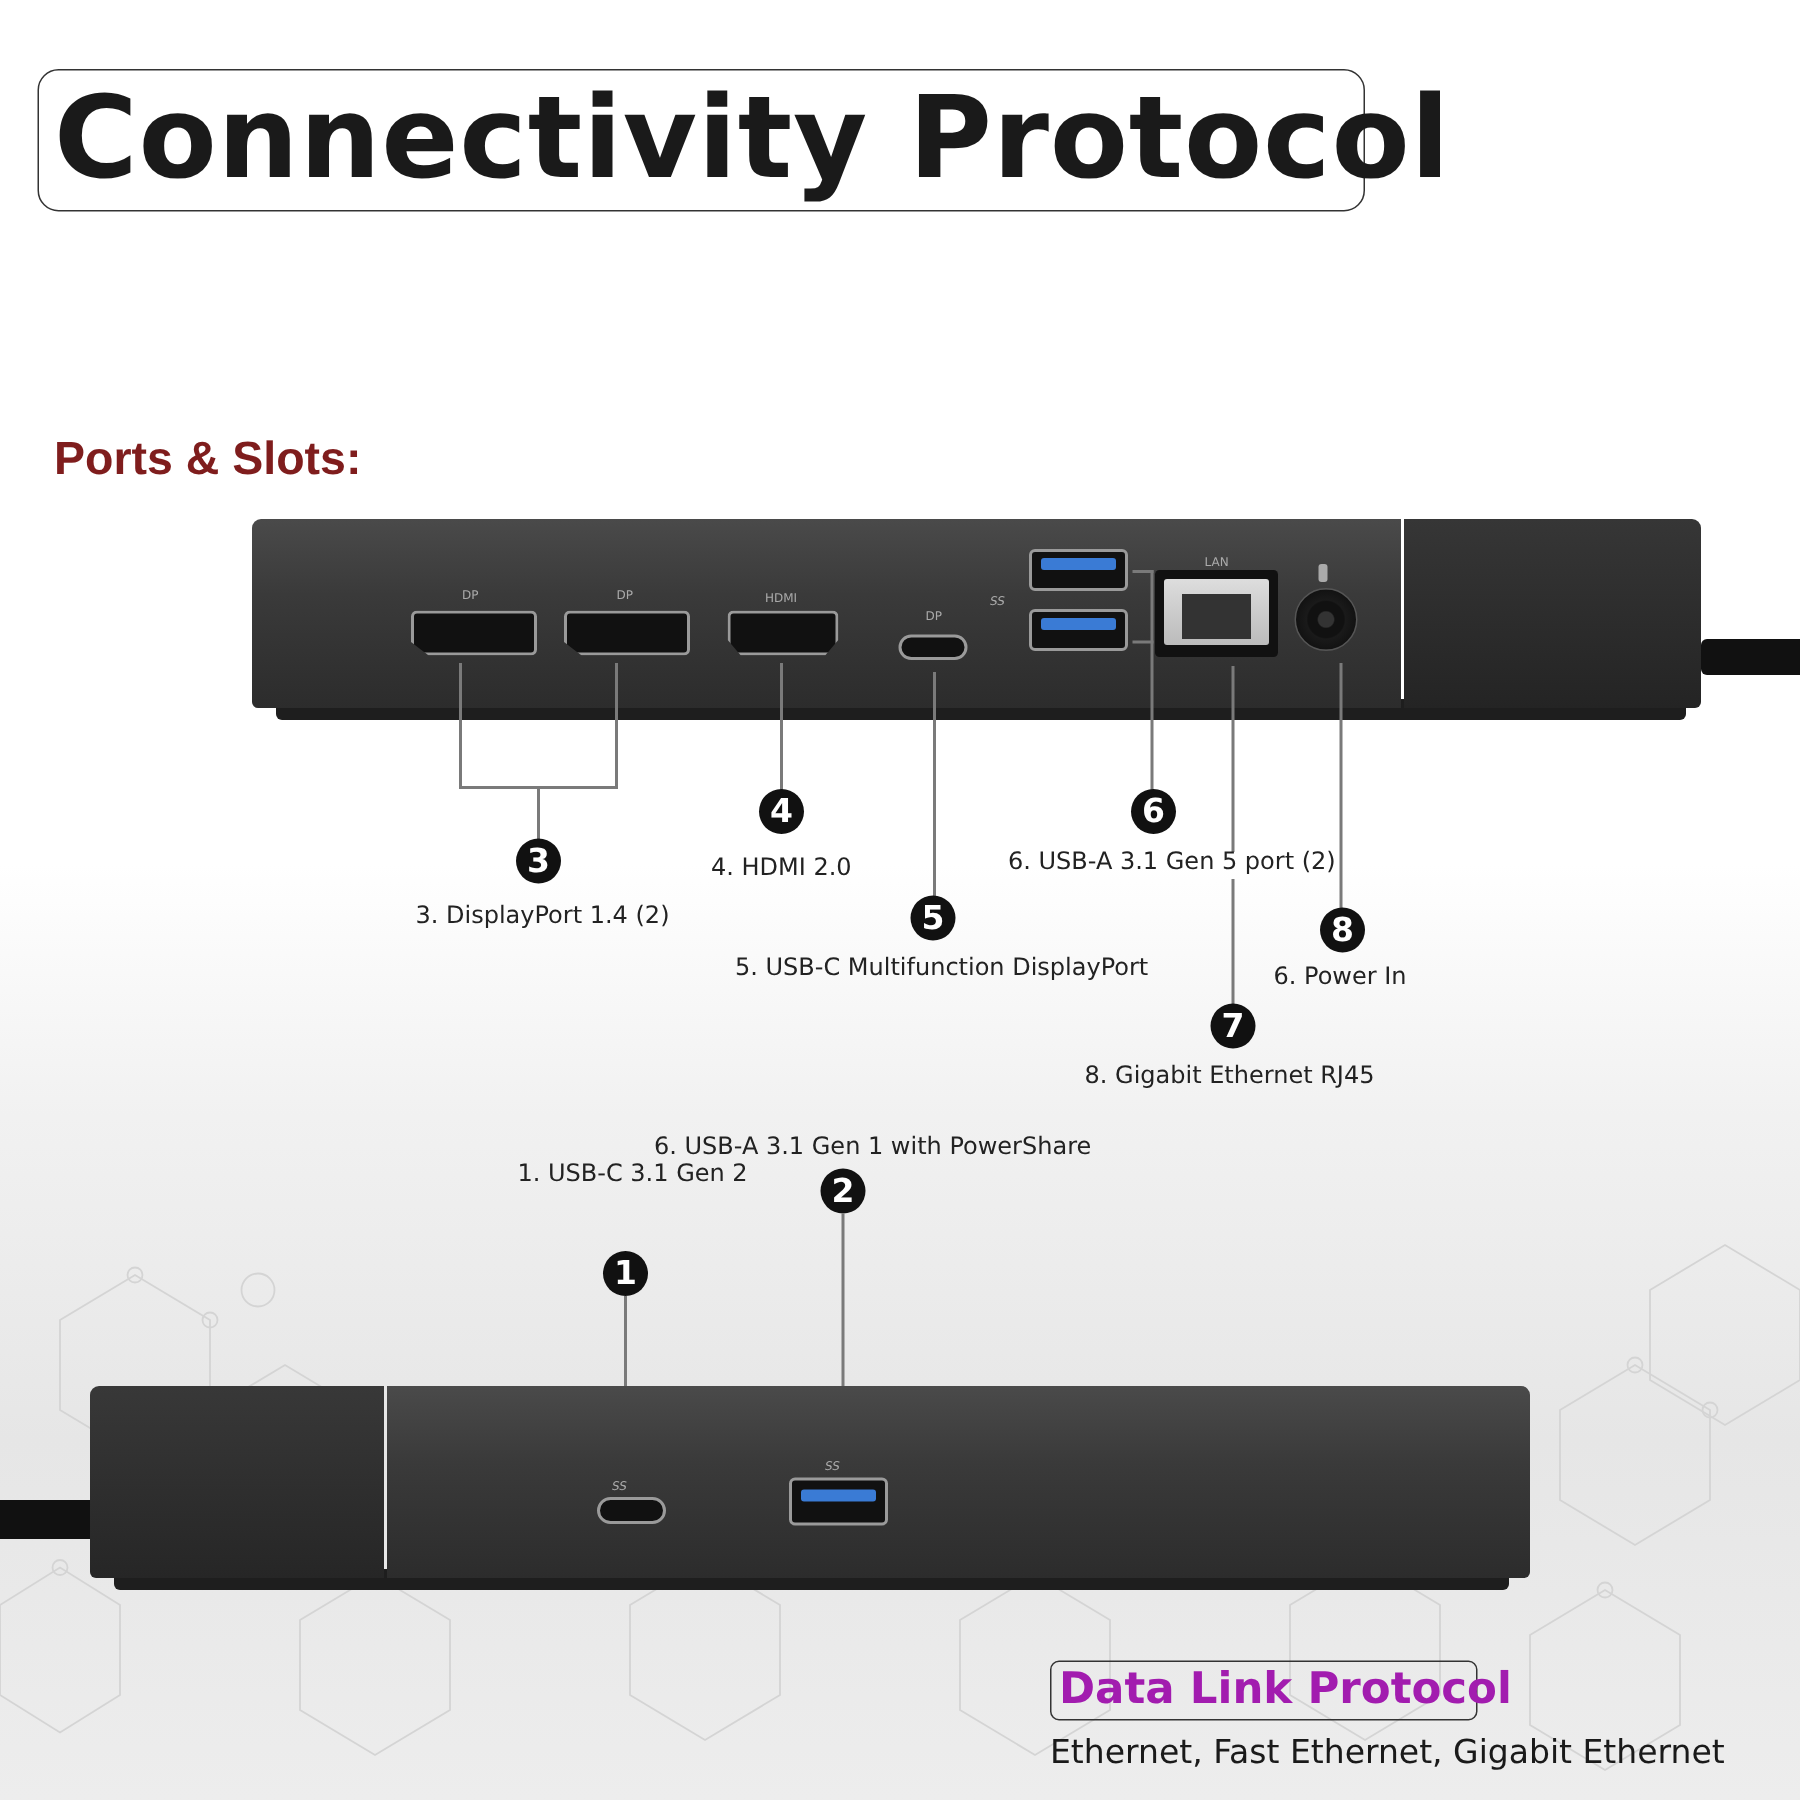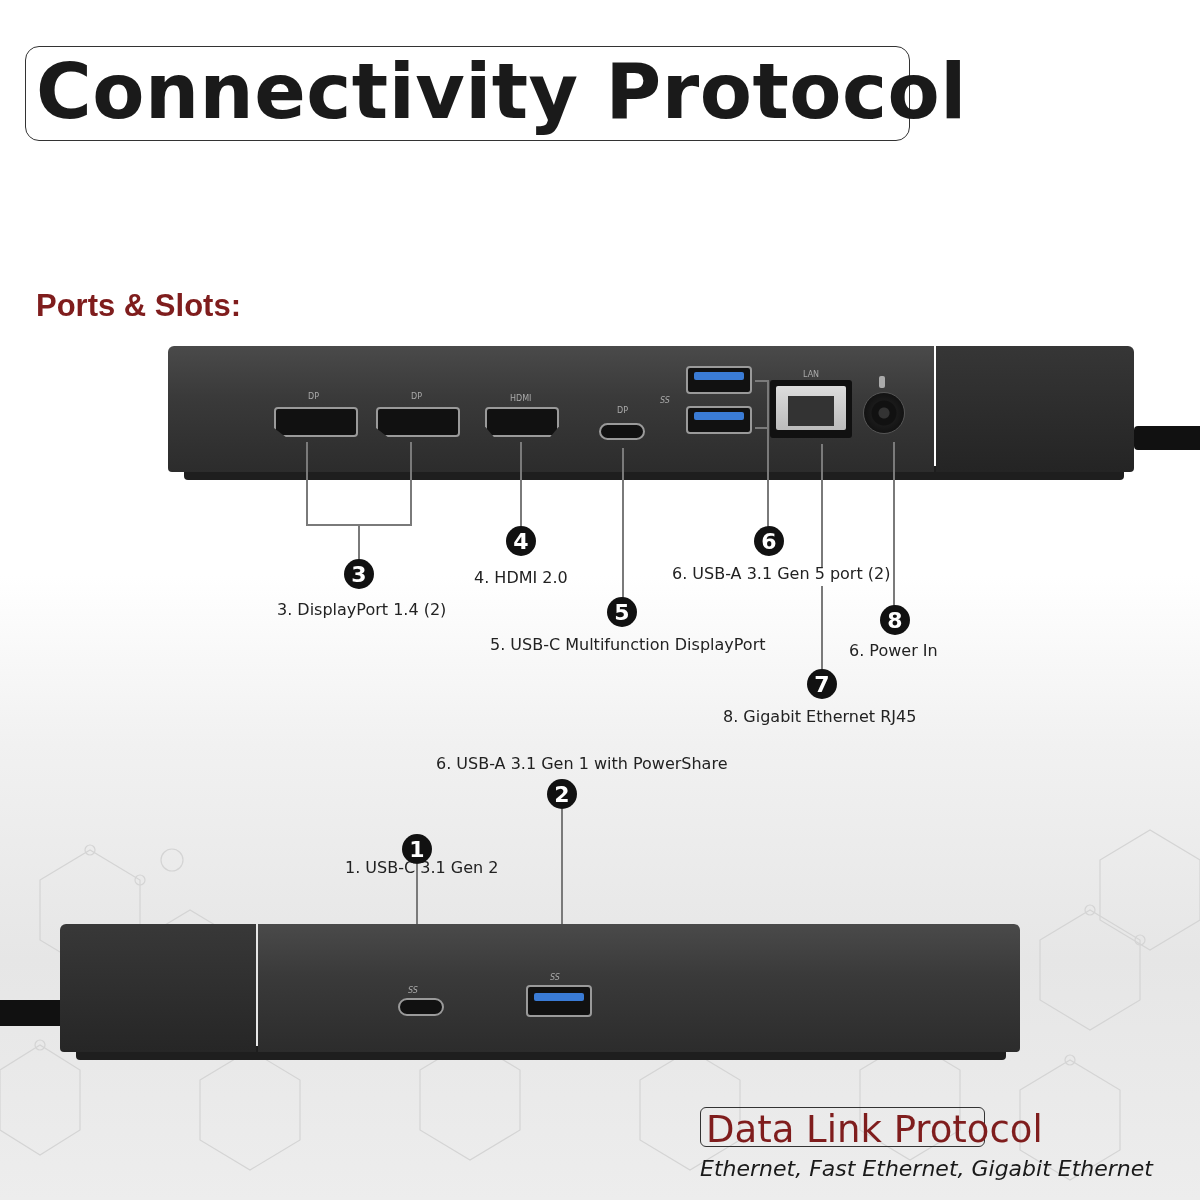--- a/index.html
+++ b/index.html
@@ -13,22 +13,22 @@
   .dock{background:linear-gradient(180deg,#4a4a4a 0%,#3a3a3a 40%,#2c2c2c 100%);border-radius:6px;}
   .dock-base{background:#1e1e1e;}
   .port-frame{background:#111;border:2px solid #9a9a9a;border-radius:4px;box-sizing:border-box;}
   .usb-blue{background:#3a7bd5;border-radius:2px;}
   .line{background:#7a7a7a;}
   .badge{width:30px;height:30px;border-radius:50%;background:#111;color:#fff;font-size:22px;font-weight:bold;
     display:flex;align-items:center;justify-content:center;font-family:"DejaVu Sans",sans-serif;}
   .label{font-size:16px;color:#222;white-space:nowrap;font-family:"DejaVu Sans",sans-serif;}
   .tiny-label{font-size:8px;color:#aaa;font-family:"DejaVu Sans",sans-serif;}
   .dlp-box{left:700px;top:1107px;width:285px;height:40px;border:1.5px solid #333;border-radius:6px;box-sizing:border-box;}
-  .dlp-text{left:706px;top:1108px;font-size:37px;color:#7f1d1d;font-family:"DejaVu Sans",sans-serif;}
-  .dlp-sub{left:700px;top:1156px;font-size:22px;color:#1a1a1a;font-family:"DejaVu Sans",sans-serif;white-space:nowrap;font-style:italic;}
+  .dlp-text{left:706px;top:1108px;font-size:29px;color:#a21caf;font-family:"DejaVu Sans",sans-serif;font-weight:bold;}
+  .dlp-sub{left:700px;top:1156px;font-size:22px;color:#1a1a1a;font-family:"DejaVu Sans",sans-serif;white-space:nowrap;}
   .hex{stroke:#d4d4d4;fill:none;stroke-width:1.2;}
 </style>
 </head>
 <body>
 
 <svg class="abs" style="left:0;top:820px;" width="1200" height="380">
   <g class="hex">
     <polygon points="40,60 90,30 140,60 140,120 90,150 40,120"></polygon>
     <polygon points="140,120 190,90 240,120 240,180 190,210 140,180"></polygon>
     <polygon points="1040,120 1090,90 1140,120 1140,180 1090,210 1040,180"></polygon>
@@ -120,21 +120,21 @@
 <div class="abs label" style="left:672px;top:564px;">6. USB-A 3.1 Gen 5 port (2)</div>
 
 <div class="abs badge" style="left:807px;top:669px;">7</div>
 <div class="abs label" style="left:723px;top:707px;">8. Gigabit Ethernet RJ45</div>
 
 <div class="abs badge" style="left:880px;top:605px;">8</div>
 <div class="abs label" style="left:849px;top:641px;">6. Power In</div>
 
 <div class="abs label" style="left:436px;top:754px;">6. USB-A 3.1 Gen 1 with PowerShare</div>
 <div class="abs badge" style="left:547px;top:779px;">2</div>
-<div class="abs label" style="left:345px;top:846px;margin-top:12px;">1. USB-C 3.1 Gen 2</div>
+<div class="abs label" style="left:345px;top:760px;margin-top:12px;">1. USB-C 3.1 Gen 2</div>
 <div class="abs badge" style="left:402px;top:834px;">1</div>
 
 <div class="abs line" style="left:416px;top:864px;width:2px;height:120px;"></div>
 <div class="abs line" style="left:561px;top:809px;width:2px;height:162px;"></div>
 
 <div class="abs" style="left:0;top:1000px;width:66px;height:26px;background:#111;border-radius:0 4px 4px 0;"></div>
 <div class="abs" style="left:60px;top:924px;width:962px;height:136px;">
   <div class="abs dock-base" style="left:16px;top:122px;width:930px;height:14px;border-radius:0 0 4px 4px;"></div>
   <div class="abs dock" style="left:0;top:0;width:196px;height:128px;border-radius:6px 0 0 4px;background:linear-gradient(180deg,#383838,#262626);"></div>
   <div class="abs dock" style="left:198px;top:0;width:762px;height:128px;border-radius:0 6px 4px 0;"></div>

